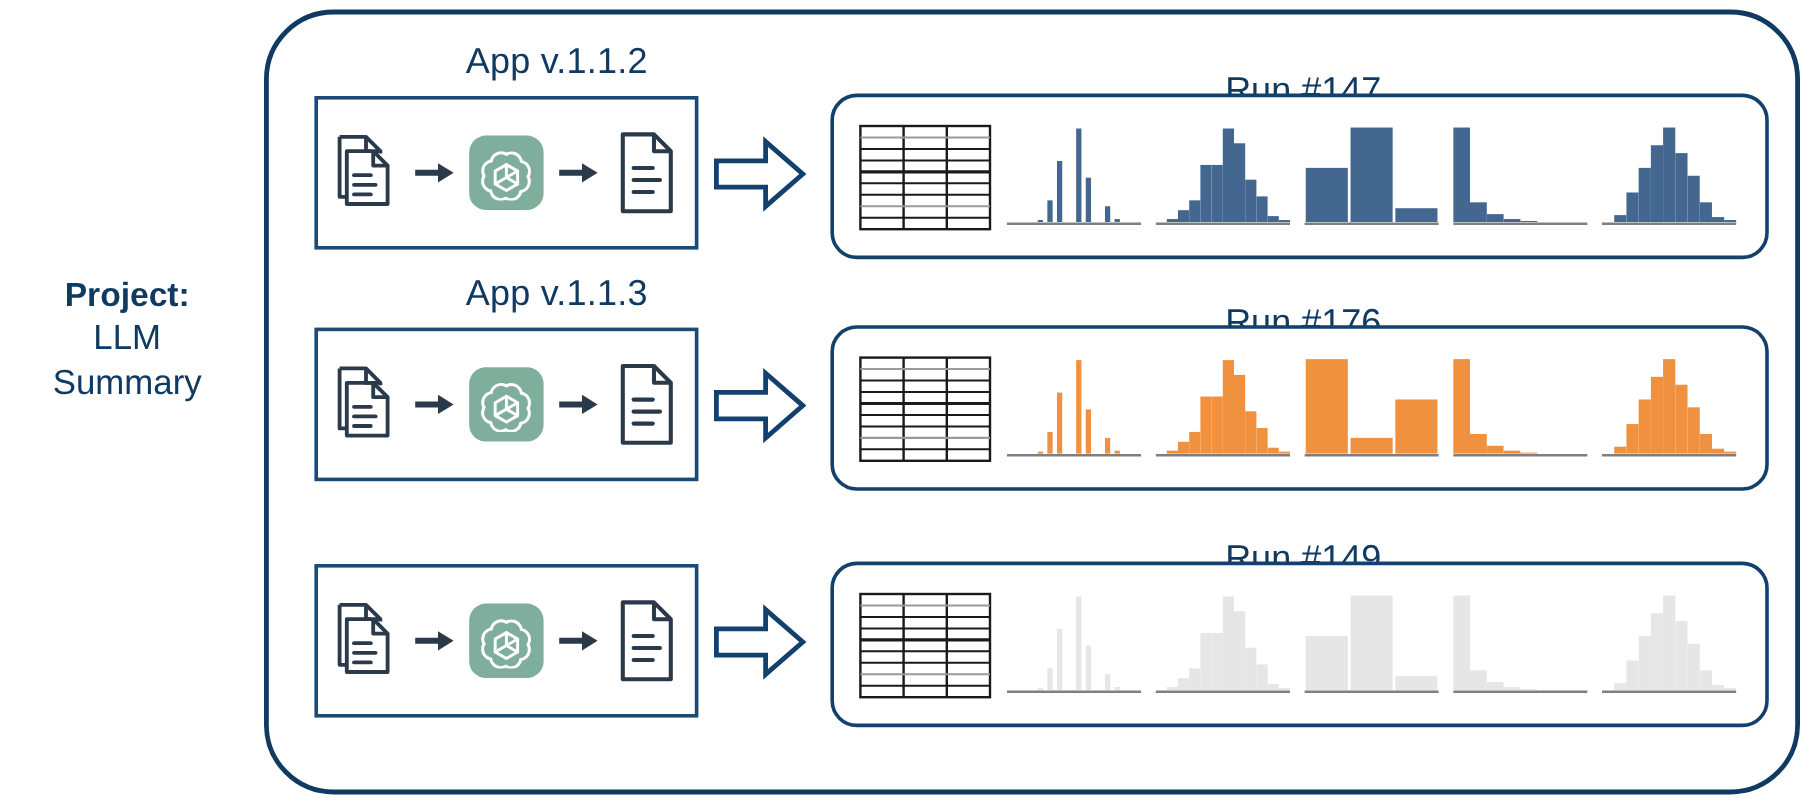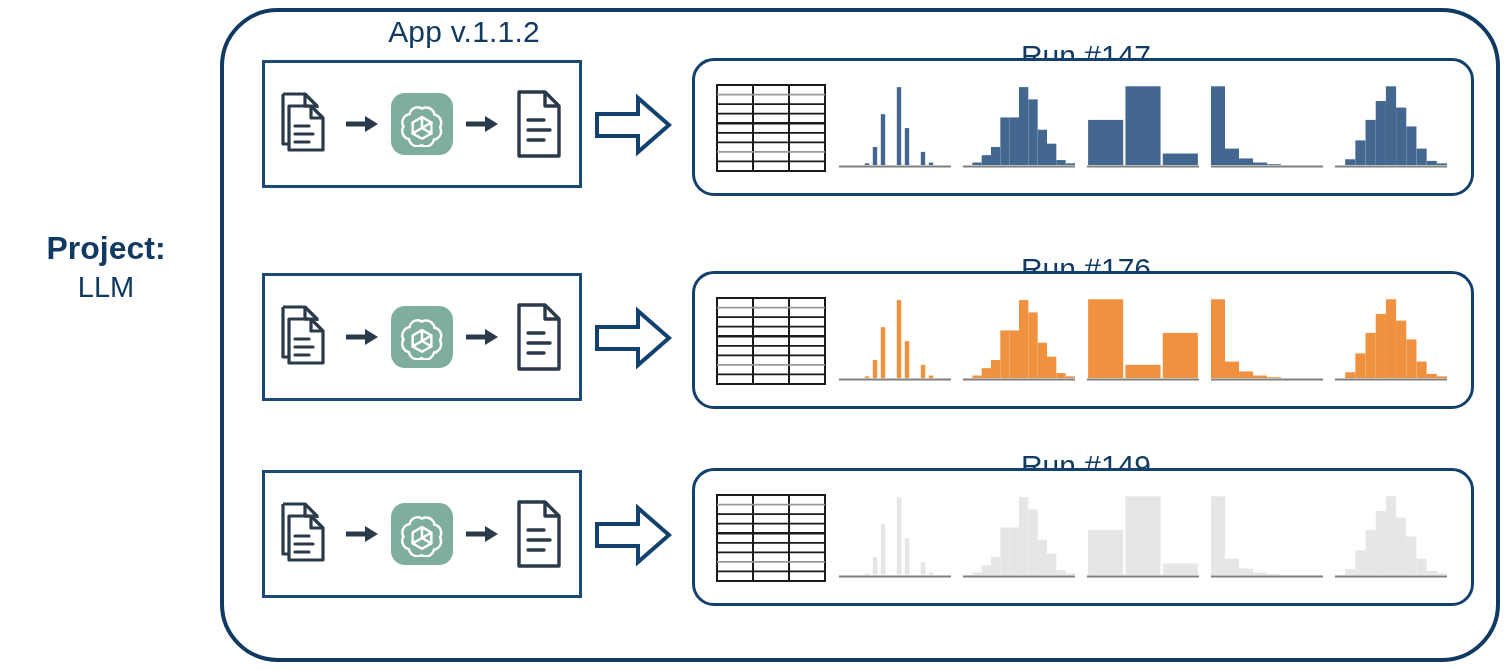--- a/index.html
+++ b/index.html
@@ -14,21 +14,21 @@
   
   #project-label {
     position: absolute;
     left: 0; top: 228px;
     width: 212px;
     text-align: center;
     color: #103A62;
     line-height: 1.28;
   }
   #project-label .pl-title {
-    font-size: 32px; font-weight: bold; display: block;
+    font-size: 28px; font-weight: bold; display: block;
   }
   #project-label .pl-line {
     font-size: 29px; font-weight: normal; display: block;
   }
 
   
   #outer-container {
     position: absolute;
     left: 220px; top: 8px;
     width: 1280px; height: 654px;
@@ -36,21 +36,21 @@
     border-radius: 58px;
     background: transparent;
   }
 
   
   .row {
     position: absolute;
     left: 0; right: 0;
     height: 200px;
   }
-  .row-0 { top: 0; text-decoration: underline; }
+  .row-0 { top: 20px; text-decoration: underline; }
   .row-1 { top: 213px; }
   .row-2 { top: 410px; }
 
   
   .pipeline-group {
     position: absolute;
     left: 20px; top: 0;
     width: 440px; height: 190px;
   }
   .pipeline-caption {
@@ -115,20 +115,21 @@
   .table-icon { width: 112px; height: 90px; flex: none; margin-bottom: 2px; }
   .hist { width: 112px; height: 96px; flex: none; position: relative; }
   .hist svg { display: block; width: 100%; height: 100%; }
 </style>
 </head>
 <body>
 
 <div id="project-label">
   <span class="pl-title">Project:</span>
   <span class="pl-line">LLM</span>
+  <span class="pl-line">Summary</span>
 </div>
 
 <div id="outer-container">
   <div id="rows-host">
       <div class="row row-0">
         <div class="pipeline-group">
           <div class="pipeline-caption">App v.1.1.2</div>
           <div class="pipeline-box">
             <span class="doc-icon"><svg viewBox="0 0 54 76">
     <path d="M10 20 h22 l12 12 v32 h-34 z" fill="#fff" stroke="#2B3A4A" stroke-width="3.2" stroke-linejoin="round"></path>
@@ -252,20 +253,21 @@
                 <rect x="91.64" y="81.90" width="10.18" height="4.10" fill="#44678F"></rect>
                 <rect x="101.82" y="84.36" width="10.18" height="1.64" fill="#44678F"></rect>
                 <line x1="0" y1="87.4" x2="112" y2="87.4" stroke="#7F7F7F" stroke-width="2"></line>
               </svg>
             </span>
           </div>
         </div>
       </div>
       <div class="row row-1">
         <div class="pipeline-group">
+          <div class="pipeline-caption">App v.1.1.3</div>
           <div class="pipeline-box">
             <span class="doc-icon"><svg viewBox="0 0 54 76">
     <path d="M10 20 h22 l12 12 v32 h-34 z" fill="#fff" stroke="#2B3A4A" stroke-width="3.2" stroke-linejoin="round"></path>
     <path d="M32 20 v12 h12" fill="none" stroke="#2B3A4A" stroke-width="3.2" stroke-linejoin="round"></path>
     <path d="M4 8 h22 l12 12 v2" fill="#fff" stroke="#2B3A4A" stroke-width="3.2" stroke-linejoin="round"></path>
     <path d="M4 8 v50 h6" fill="none" stroke="#2B3A4A" stroke-width="3.2" stroke-linejoin="round"></path>
     <path d="M26 8 v12 h12" fill="none" stroke="#2B3A4A" stroke-width="3.2" stroke-linejoin="round"></path>
     <line x1="16" y1="40" x2="30" y2="40" stroke="#2B3A4A" stroke-width="3.2" stroke-linecap="round"></line>
     <line x1="16" y1="48" x2="34" y2="48" stroke="#2B3A4A" stroke-width="3.2" stroke-linecap="round"></line>
     <line x1="16" y1="56" x2="30" y2="56" stroke="#2B3A4A" stroke-width="3.2" stroke-linecap="round"></line>

